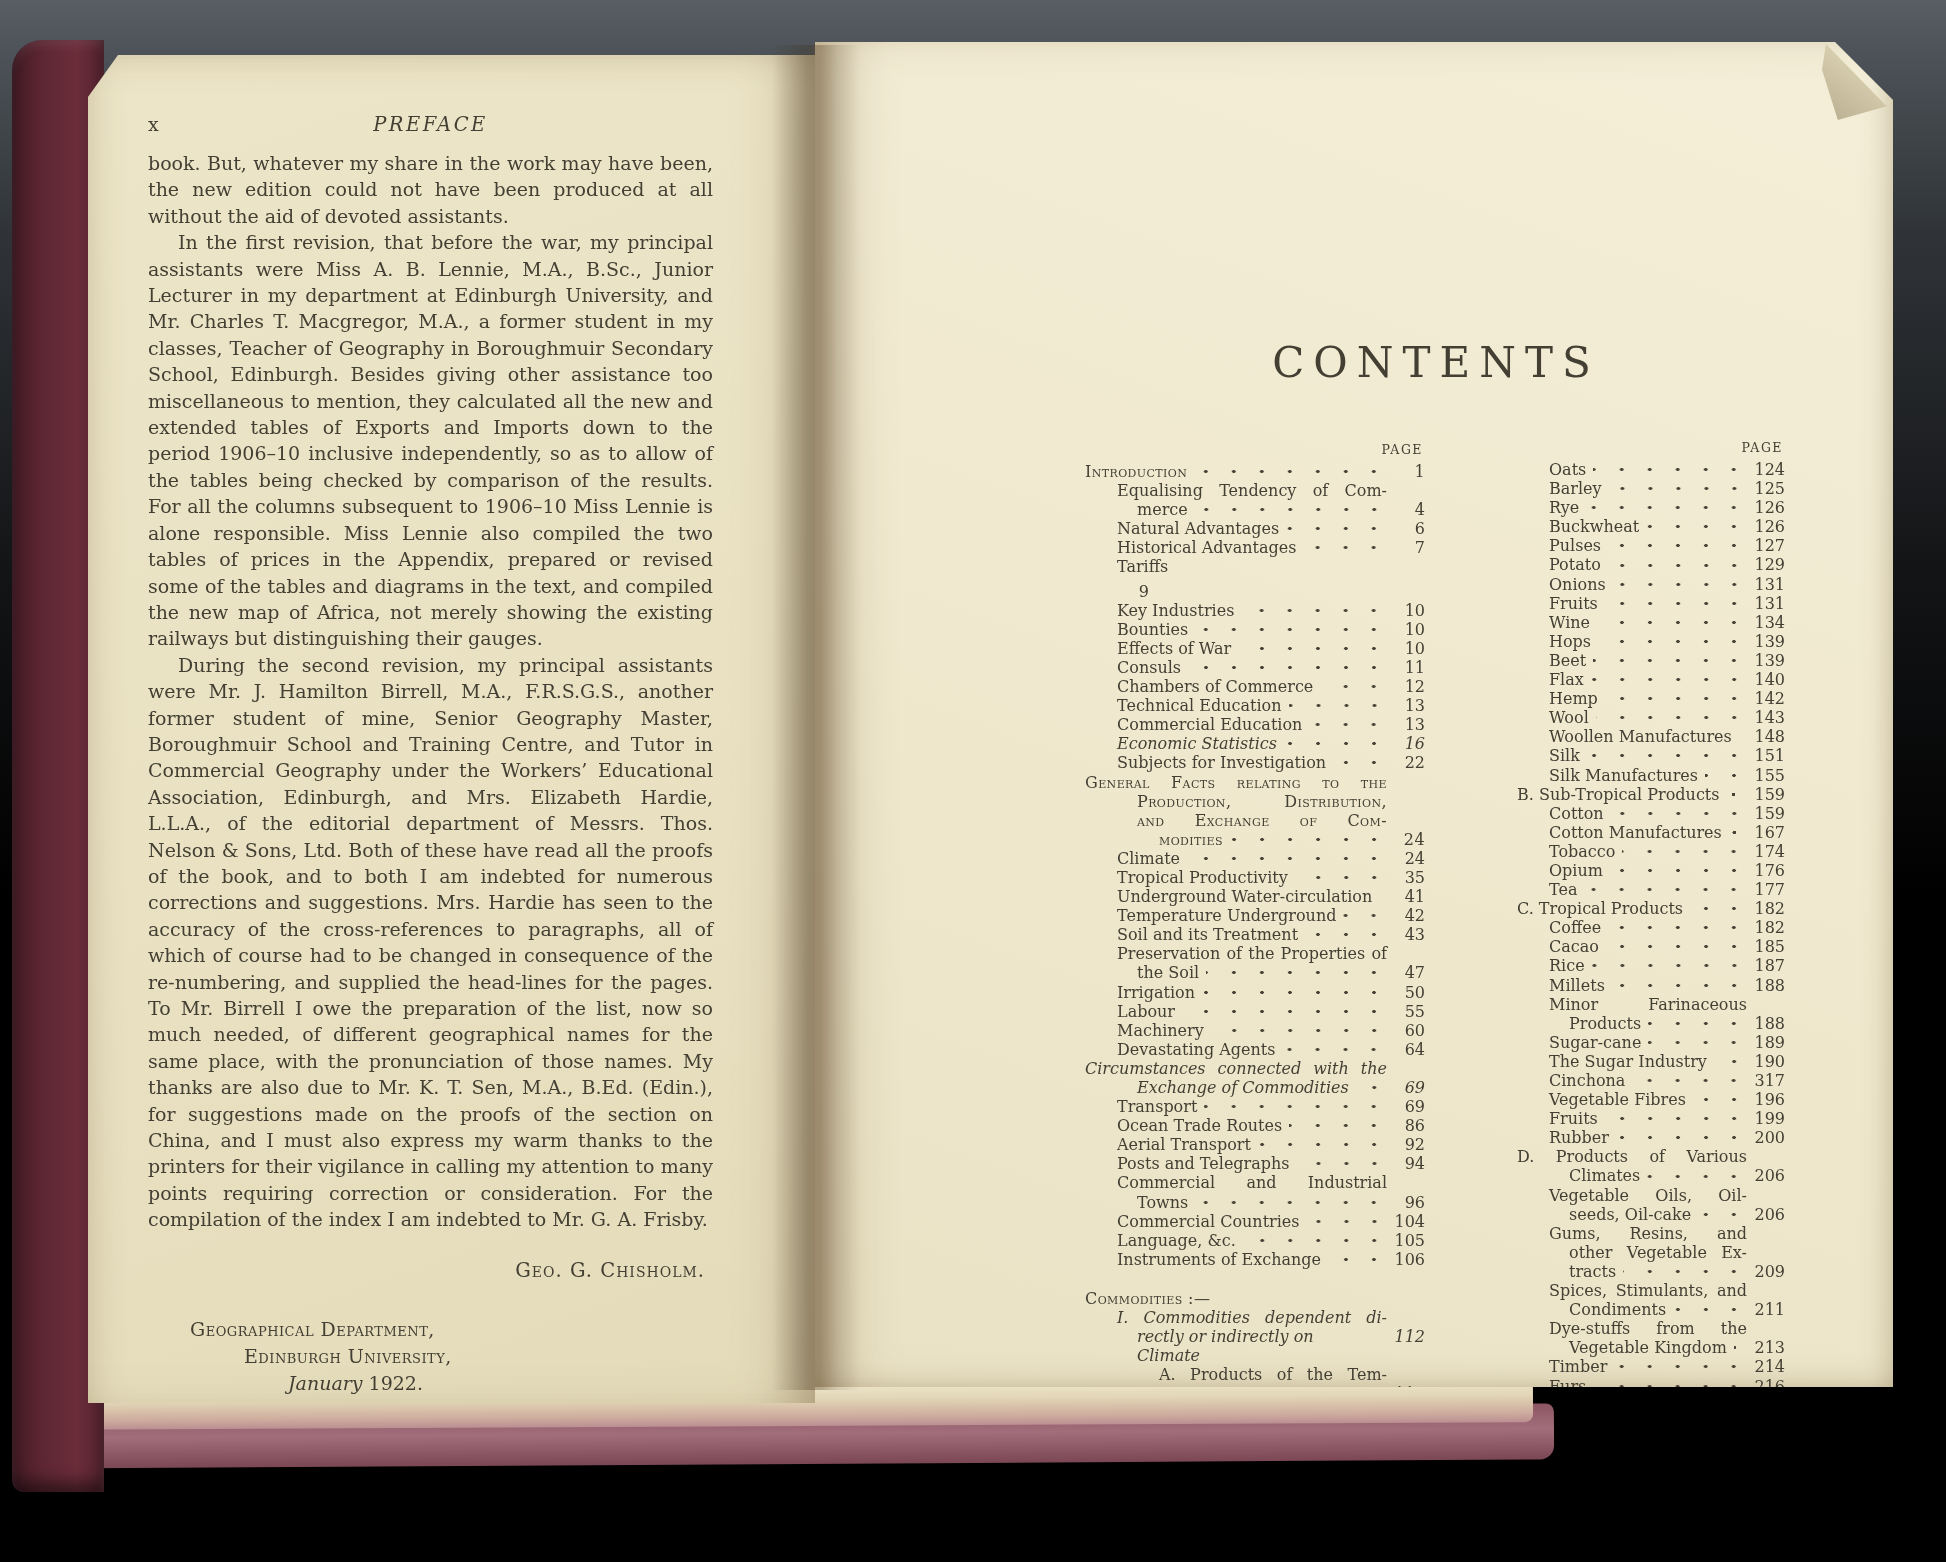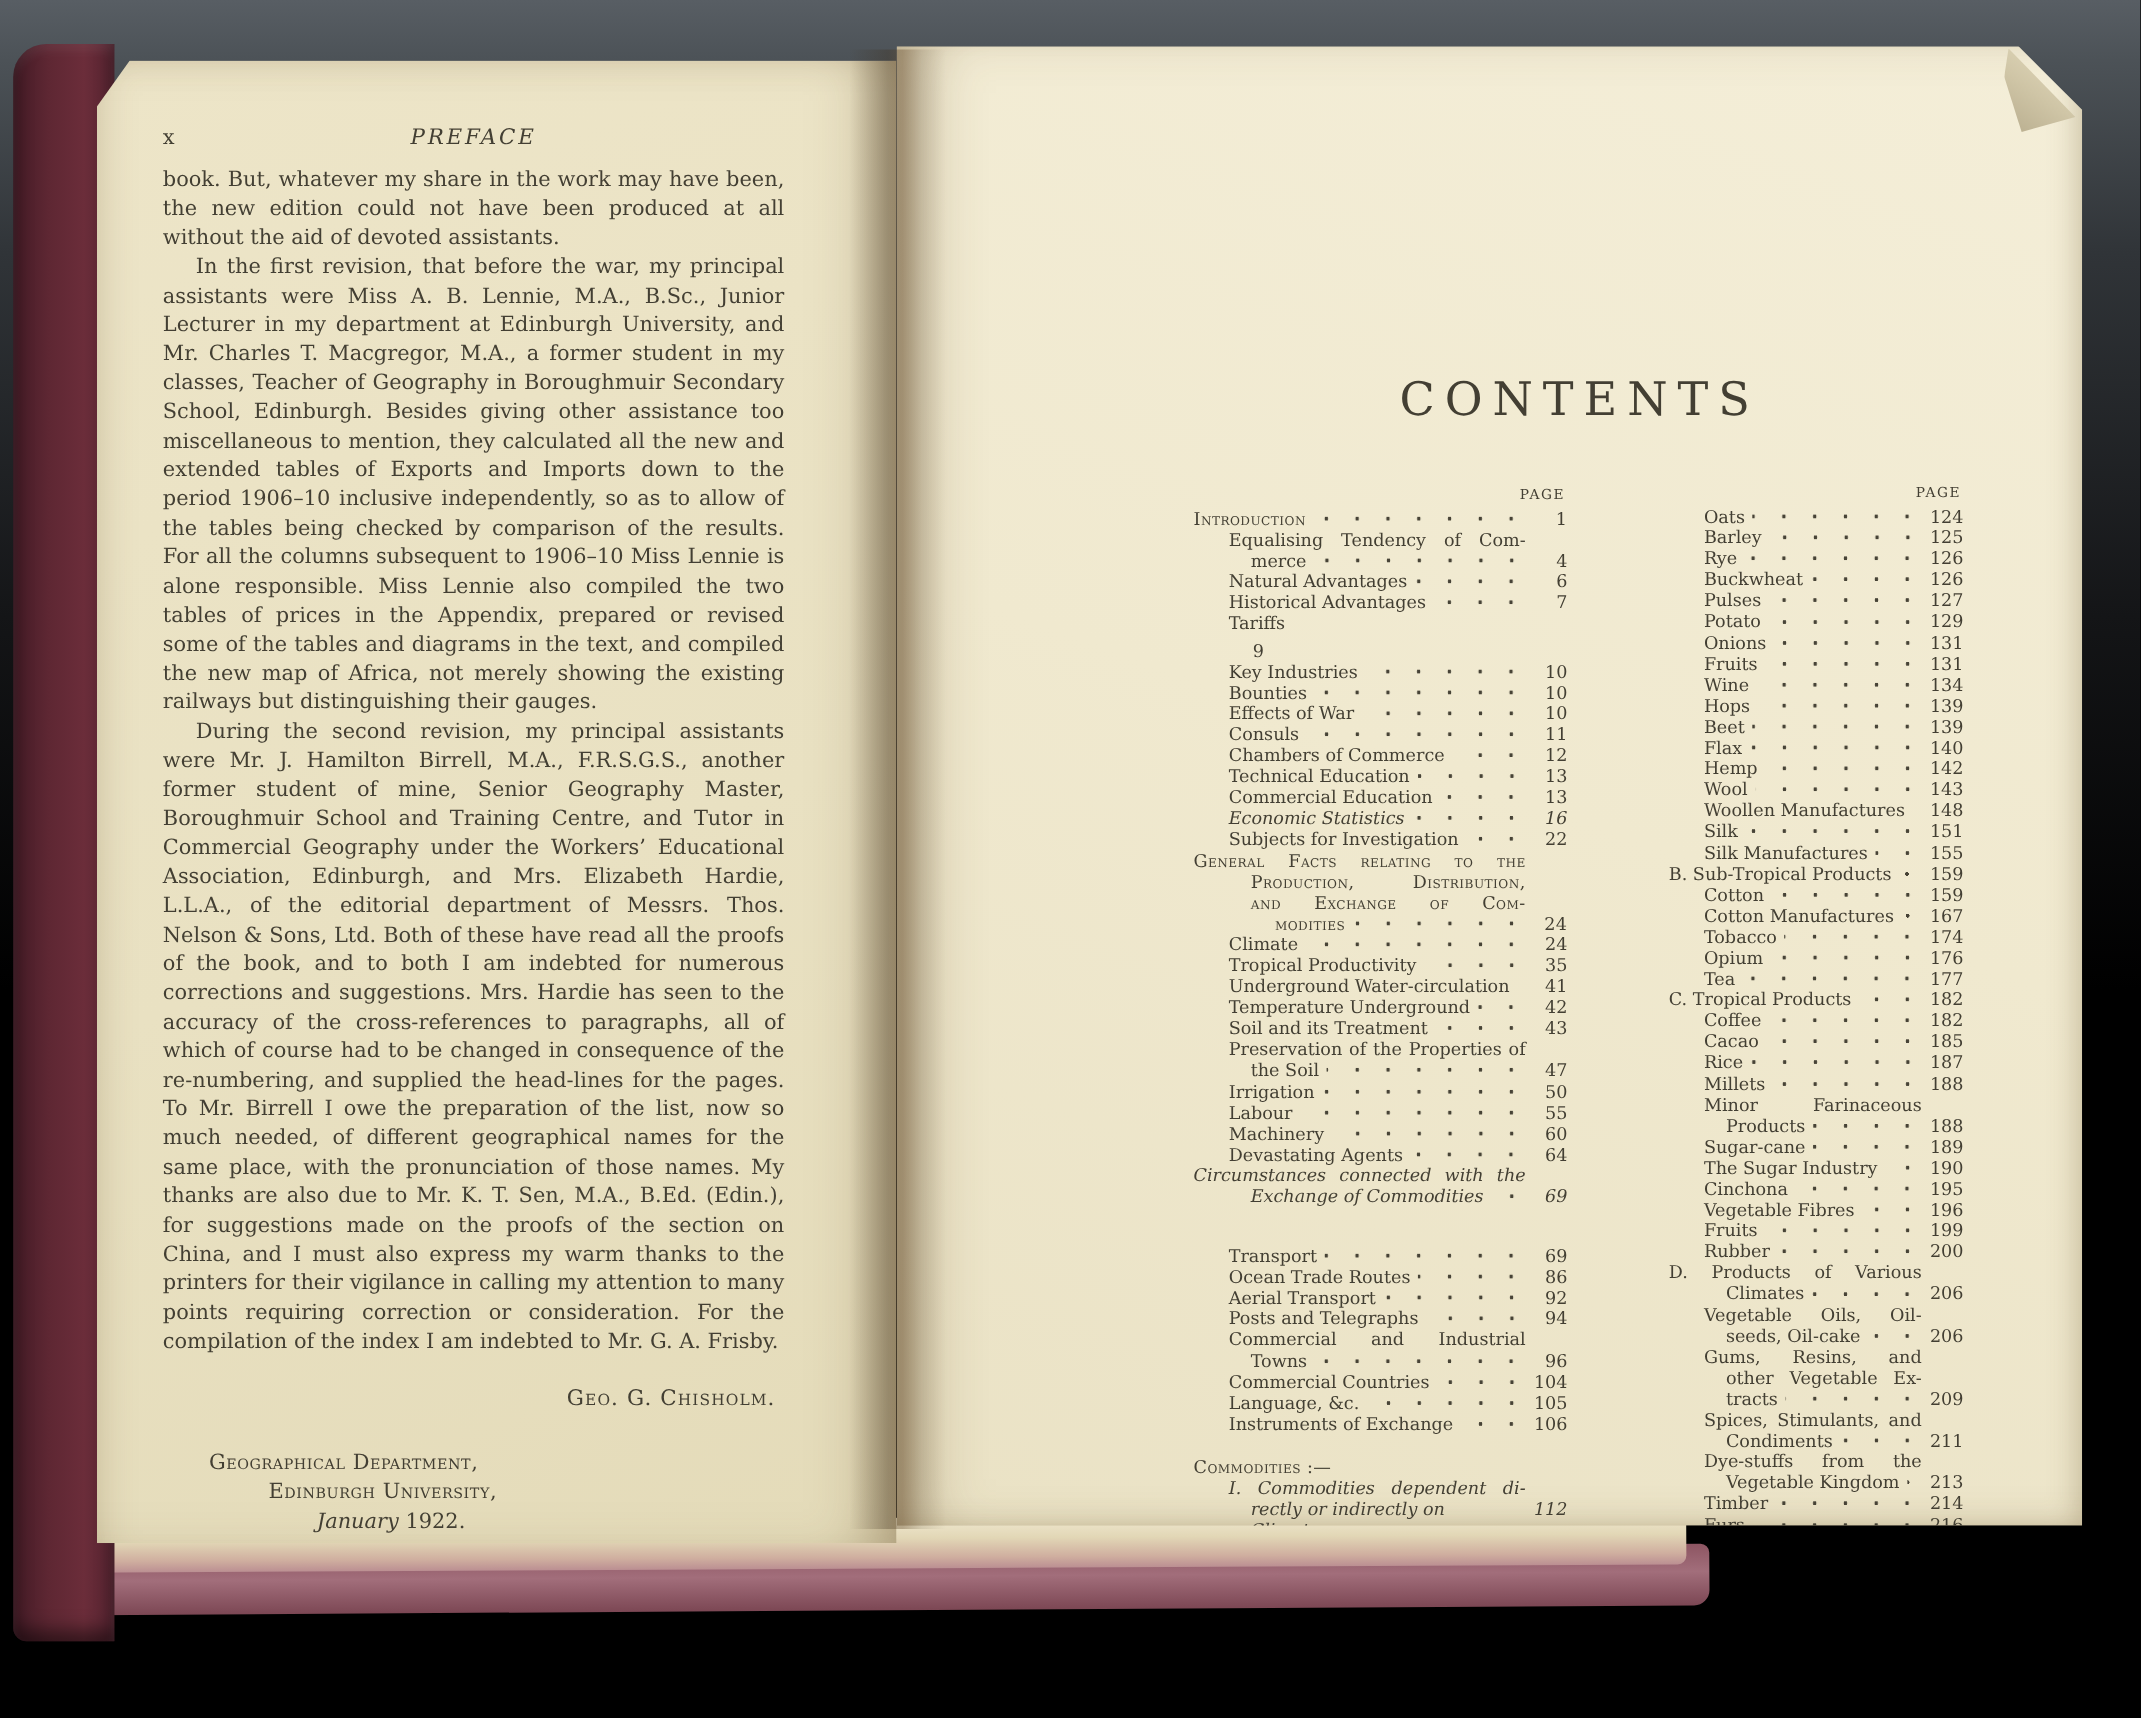--- a/index.html
+++ b/index.html
@@ -283,21 +283,21 @@
           </div>
           <div class="toc-entry">
             <div class="toc-line cont it" style="padding-left: 0px;">Circumstances connected with the</div>
             <div class="toc-line last it" style="padding-left: 52px;">
               <span class="toc-text">Exchange of Commodities</span>
               <span class="leader"></span>
               <span class="toc-page">69</span>
             </div>
           </div>
           <div class="toc-entry">
-            <div class="toc-line last" style="padding-left: 32px; margin-top: 35px;">
+            <div class="toc-line last" style="padding-left: 32px;">
               <span class="toc-text">Transport</span>
               <span class="leader"></span>
               <span class="toc-page">69</span>
             </div>
           </div>
           <div class="toc-entry">
             <div class="toc-line last" style="padding-left: 32px;">
               <span class="toc-text">Ocean Trade Routes</span>
               <span class="leader"></span>
               <span class="toc-page">86</span>
@@ -603,21 +603,21 @@
             <div class="toc-line last" style="padding-left: 32px;">
               <span class="toc-text">The Sugar Industry</span>
               <span class="leader"></span>
               <span class="toc-page">190</span>
             </div>
           </div>
           <div class="toc-entry">
             <div class="toc-line last" style="padding-left: 32px;">
               <span class="toc-text">Cinchona</span>
               <span class="leader"></span>
-              <span class="toc-page">195</span>
+              <span class="toc-page">317</span>
             </div>
           </div>
           <div class="toc-entry">
             <div class="toc-line last" style="padding-left: 32px;">
               <span class="toc-text">Vegetable Fibres</span>
               <span class="leader"></span>
               <span class="toc-page">196</span>
             </div>
           </div>
           <div class="toc-entry">

